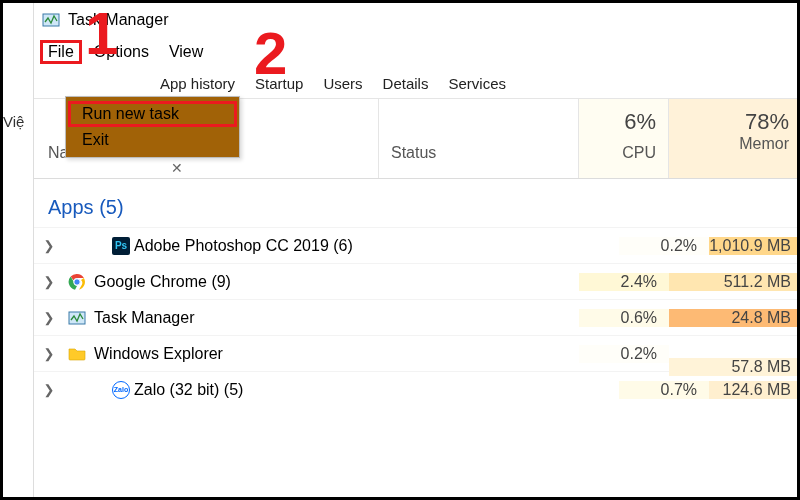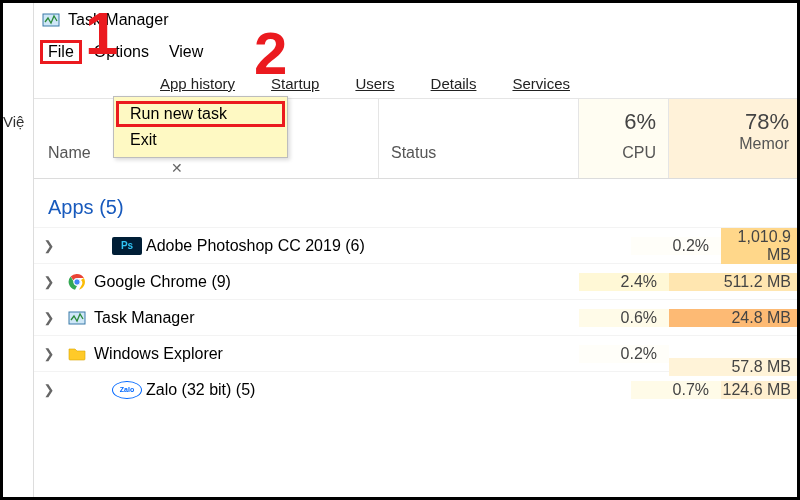--- a/index.html
+++ b/index.html
@@ -63,22 +63,21 @@
     padding: 0 5px;
   }
   .tabs {
     display: flex;
     align-items: flex-end;
     height: 32px;
     padding-left: 116px;
     font-size: 15px;
     color: #222;
     border-bottom: 1px solid #e5e5e5;
-    gap: 16px;
-    text-decoration: underline;
+    gap: 0;
   }
   .tab {
     padding: 5px 10px 6px 10px;
   }
   .col-headers {
     display: flex;
     height: 80px;
     align-items: stretch;
     border-bottom: 1px solid #dcdcdc;
     font-size: 16px;
@@ -178,42 +177,41 @@
   .cpu-0 { background: #fffef9; }
   .cpu-2 { background: #fff8d6; }
   .cpu-medium { background: #fffbe8; }
   .mem-1010 { background: #ffd78a; }
   .mem-511  { background: #ffe6b0; }
   .mem-24   { background: #fdba74; }
   .mem-57   { background: #fff3d8; margin-top: 27px; }
   .mem-124  { background: #ffefcf; }
 
   .icon-box {
-    width: 30px; height: 18px;
+    width: 18px; height: 18px;
     display: inline-flex;
     align-items: center; justify-content: center;
     font-size: 10px;
     font-weight: bold;
     border-radius: 2px;
     margin-left: 48px;
   }
   .icon-ps { background: #001e36; color: #31c5f4; }
   .icon-zalo { background: #fff; border: 1px solid #0068ff; border-radius: 50%; color: #0068ff; font-size: 7px;}
   
   .dropdown {
     position: absolute;
     left: 62px;
     top: 93px;
     width: 175px;
-    background: #fef9c3;
+    background: #a16207;
     border: 1px solid #bdbdbd;
     box-shadow: 2px 2px 4px rgba(0,0,0,0.15);
     padding: 4px 2px;
     z-index: 10;
-    margin-left: 48px;
   }
   .dropdown-item {
     padding: 4px 14px;
     font-size: 16px;
     color: #000;
   }
   .dropdown-item.highlighted {
     box-shadow: inset 0 0 0 3px #eb1a1f;
   }
   .close-x {

